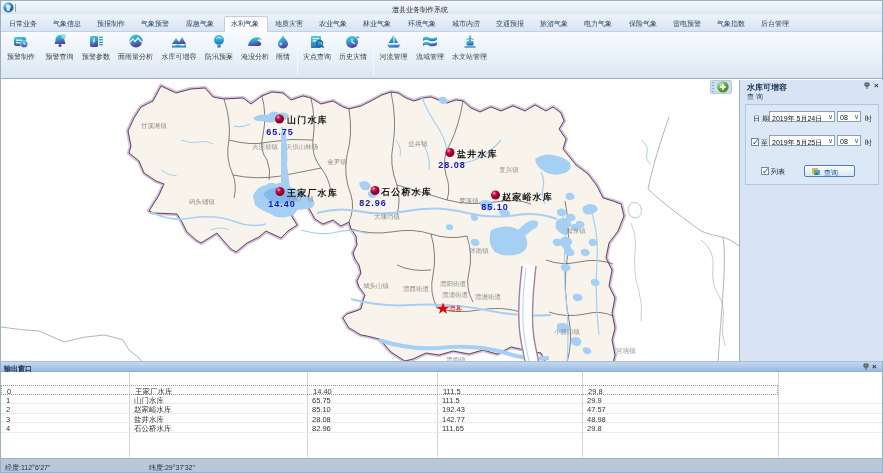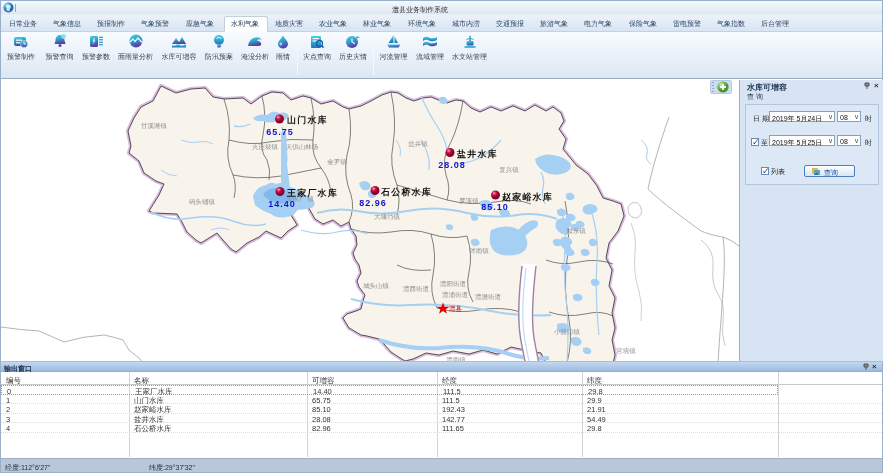--- a/index.html
+++ b/index.html
@@ -412,27 +412,20 @@
     </div>
   </div>
   <div class="abs" id="outpanel">
     <div id="outhdr">
       <div style="position:absolute;left:3px;top:2px;font-size:7px;font-weight:bold;color:#1a2f4c">输出窗口</div>
       <svg width="6" height="8" style="position:absolute;left:862px;top:1px">
           <path d="M1,1 h4 v3 h-4 Z M3,4 v3" stroke="#555" stroke-width="1" fill="#888"></path>
         </svg>
       <div style="position:absolute;left:871px;top:0px;font-size:8px;color:#333;font-weight:bold">×</div>
     </div>
-    <div style="position:absolute;left:0;top:11px;width:881px;height:13px;background:#fff;border-bottom:1px solid #c8c8c8">
-      <div class="ocol" style="left:5px;top:4px">编号</div>
-      <div class="ocol" style="left:133px;top:4px">名称</div>
-      <div class="ocol" style="left:311px;top:4px">可增容</div>
-      <div class="ocol" style="left:441px;top:4px">经度</div>
-      <div class="ocol" style="left:586px;top:4px">纬度</div>
-    </div>
     <div class="osep" style="left:128px;top:11px;height:85px"></div>
     <div class="osep" style="left:306px;top:11px;height:85px"></div>
     <div class="osep" style="left:436px;top:11px;height:85px"></div>
     <div class="osep" style="left:581px;top:11px;height:85px"></div>
     <div class="osep" style="left:777px;top:11px;height:85px"></div>
     <div class="orow" style="top:24px;border:1px dotted #9a9a9a;width:777px">
       <div class="ocol" style="left:5px;top:1px">0</div>
         <div class="ocol" style="left:133px;top:1px">王家厂水库</div>
         <div class="ocol" style="left:311px;top:1px">14.40</div>
         <div class="ocol" style="left:441px;top:1px">111.5</div>
@@ -443,28 +436,28 @@
         <div class="ocol" style="left:133px;top:1px">山门水库</div>
         <div class="ocol" style="left:311px;top:1px">65.75</div>
         <div class="ocol" style="left:441px;top:1px">111.5</div>
         <div class="ocol" style="left:586px;top:1px">29.9</div>
     </div>
     <div class="orow" style="top:43.2px">
       <div class="ocol" style="left:5px;top:1px">2</div>
         <div class="ocol" style="left:133px;top:1px">赵家峪水库</div>
         <div class="ocol" style="left:311px;top:1px">85.10</div>
         <div class="ocol" style="left:441px;top:1px">192.43</div>
-        <div class="ocol" style="left:586px;top:1px">21.91</div>
+        <div class="ocol" style="left:586px;top:1px">47.57</div>
     </div>
     <div class="orow" style="top:52.8px">
       <div class="ocol" style="left:5px;top:1px">3</div>
         <div class="ocol" style="left:133px;top:1px">盐井水库</div>
         <div class="ocol" style="left:311px;top:1px">28.08</div>
         <div class="ocol" style="left:441px;top:1px">142.77</div>
-        <div class="ocol" style="left:586px;top:1px">54.49</div>
+        <div class="ocol" style="left:586px;top:1px">48.98</div>
     </div>
     <div class="orow" style="top:62.4px">
       <div class="ocol" style="left:5px;top:1px">4</div>
         <div class="ocol" style="left:133px;top:1px">石公桥水库</div>
         <div class="ocol" style="left:311px;top:1px">82.96</div>
         <div class="ocol" style="left:441px;top:1px">111.65</div>
         <div class="ocol" style="left:586px;top:1px">29.8</div>
     </div>
   </div>
   <div class="abs" id="statusbar">

